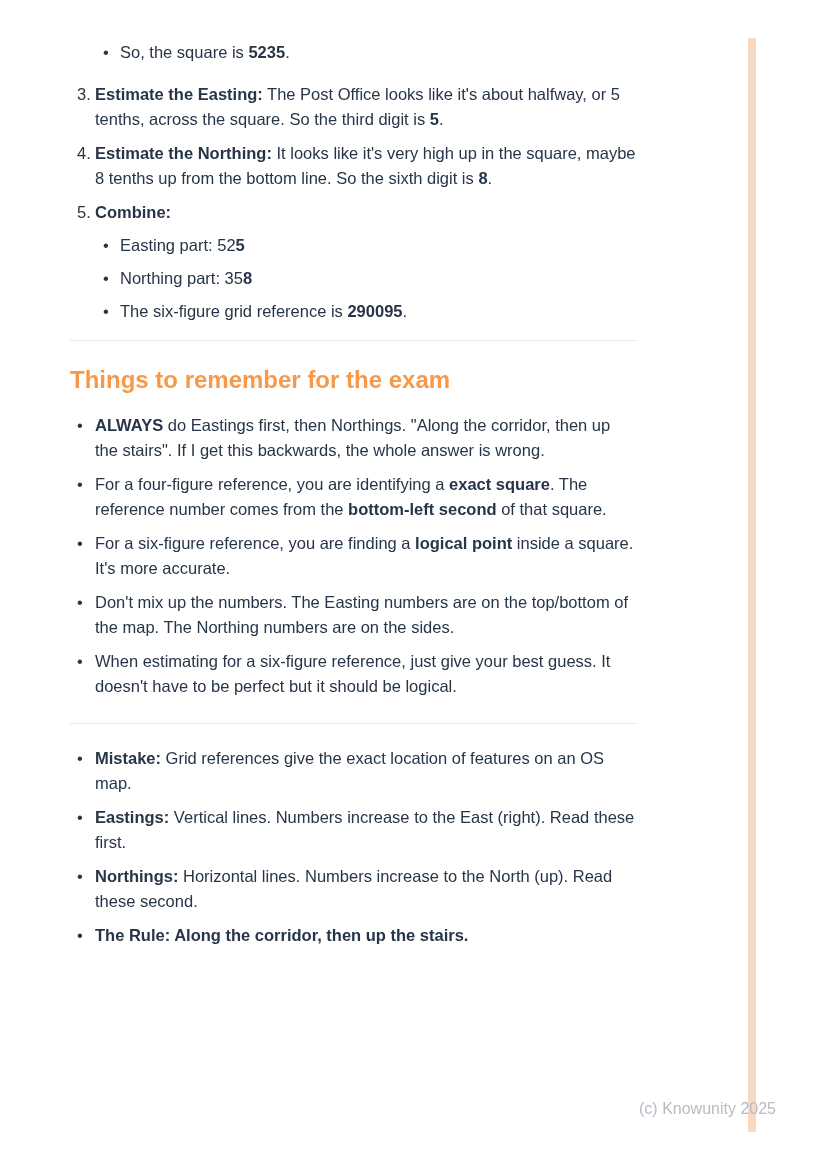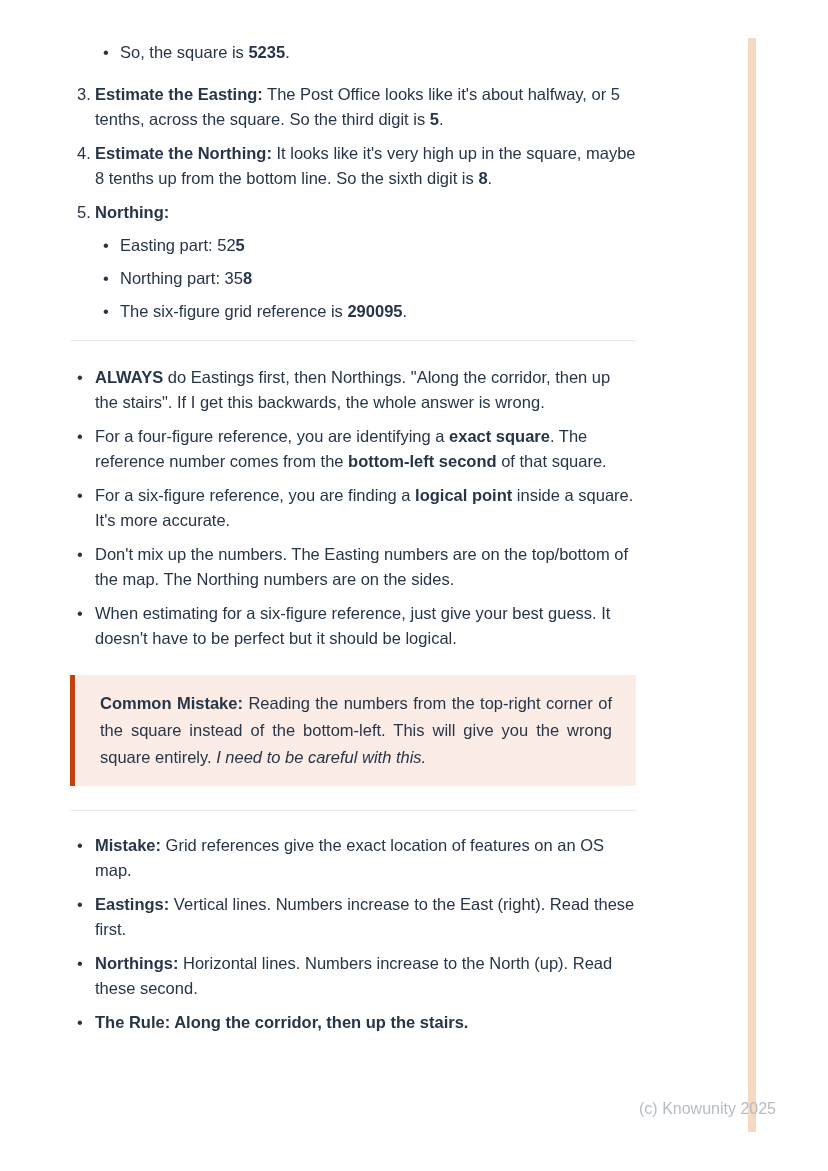--- a/index.html
+++ b/index.html
@@ -92,38 +92,39 @@
     </div>
 
     <div class="row num">
       <span class="numlbl">4.</span>
       <span class="txt"><strong>Estimate the Northing:</strong> It looks like it's very high up in the square, maybe 8 tenths up from the bottom line. So the sixth digit is <strong>8</strong>.</span>
     </div>
 
     <div class="num-block">
       <div class="row num" style="margin-bottom:0">
         <span class="numlbl">5.</span>
-        <span class="txt"><strong>Northing:</strong></span>
+        <span class="txt"><strong>Combine:</strong></span>
       </div>
       <div class="row sub sub-item">
         <span class="marker">•</span>
         <span class="txt">Easting part: 52<strong>5</strong></span>
       </div>
       <div class="row sub sub-item">
         <span class="marker">•</span>
         <span class="txt">Northing part: 35<strong>8</strong></span>
       </div>
       <div class="row sub sub-item">
         <span class="marker">•</span>
         <span class="txt">The six-figure grid reference is <strong>290095</strong>.</span>
       </div>
     </div>
 
     <hr class="divider">
 
+    <h2 class="section-heading">Things to remember for the exam</h2>
 
     <div class="row bullet">
       <span class="marker">•</span>
       <span class="txt"><strong>ALWAYS</strong> do Eastings first, then Northings. "Along the corridor, then up the stairs". If I get this backwards, the whole answer is wrong.</span>
     </div>
     <div class="row bullet">
       <span class="marker">•</span>
       <span class="txt">For a four-figure reference, you are identifying a <strong>exact square</strong>. The reference number comes from the <strong>bottom-left second</strong> of that square.</span>
     </div>
     <div class="row bullet">
@@ -132,23 +133,20 @@
     </div>
     <div class="row bullet">
       <span class="marker">•</span>
       <span class="txt">Don't mix up the numbers. The Easting numbers are on the top/bottom of the map. The Northing numbers are on the sides.</span>
     </div>
     <div class="row bullet">
       <span class="marker">•</span>
       <span class="txt">When estimating for a six-figure reference, just give your best guess. It doesn't have to be perfect but it should be logical.</span>
     </div>
 
-    <div class="callout">
-      <p class="callout-text"><strong>Common Mistake:</strong> Reading the numbers from the top-right corner of the square instead of the bottom-left. This will give you the wrong square entirely. <em>I need to be careful with this.</em></p>
-    </div>
 
     <hr class="divider second">
 
 
     <div class="row bullet">
       <span class="marker">•</span>
       <span class="txt"><strong>Mistake:</strong> Grid references give the exact location of features on an OS map.</span>
     </div>
     <div class="row bullet">
       <span class="marker">•</span>

